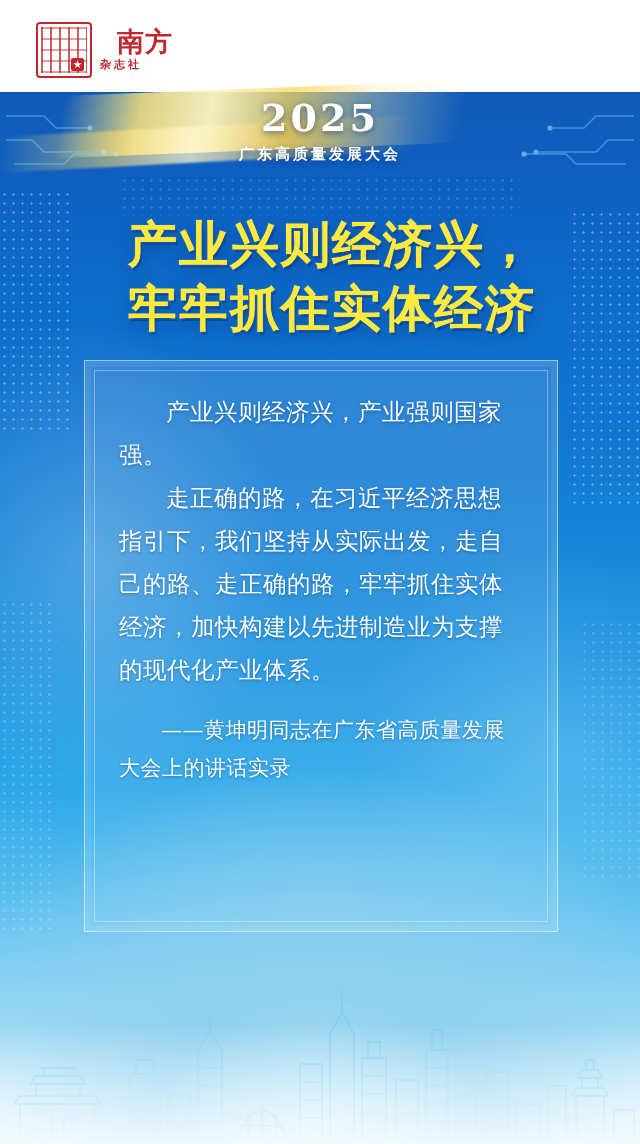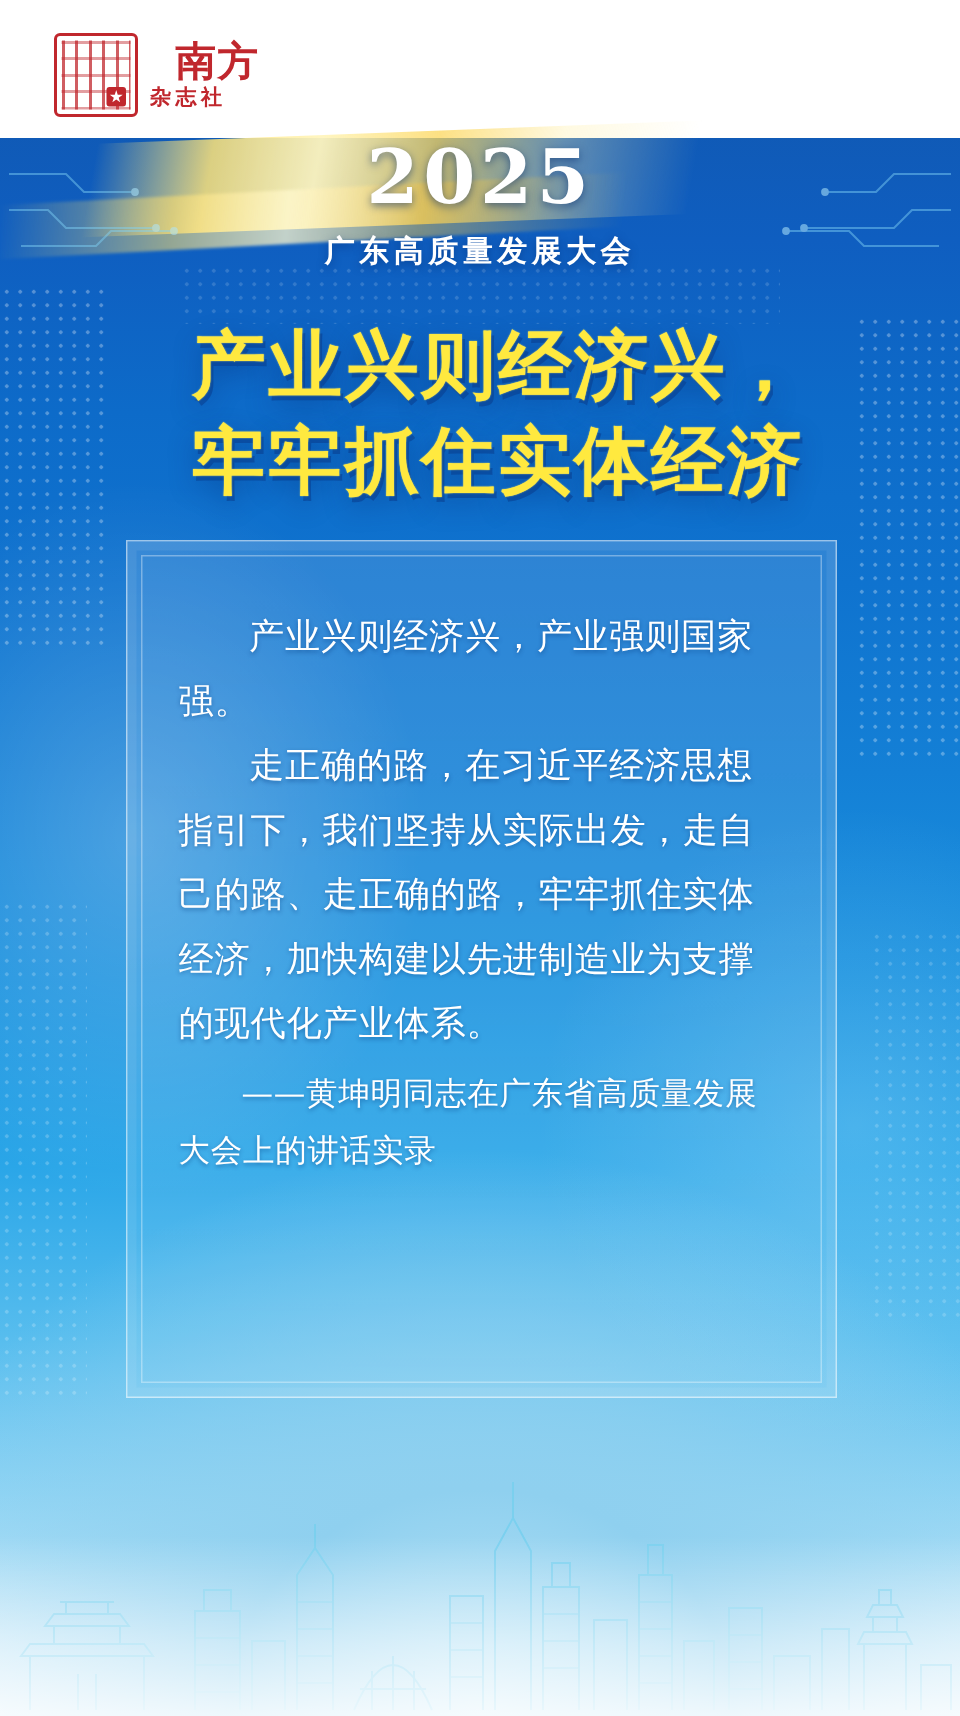--- a/index.html
+++ b/index.html
@@ -126,21 +126,21 @@
     font-weight: 700;
     font-size: 27px;
     line-height: 30px;
     color: #c0272d;
     letter-spacing: 1px;
     margin-left: 17px;
   }
   .brand-sub {
     font-family: "DejaVu Serif", "Liberation Serif", serif;
     font-weight: 700;
-    font-size: 14px;
+    font-size: 11px;
     line-height: 16px;
     color: #c0272d;
     letter-spacing: 3px;
   }
 
   
   .ribbon {
     position: absolute;
     left: 0; top: 86px;
     width: 640px; height: 62px;
@@ -180,29 +180,29 @@
   
   .title-block {
     position: absolute;
     left: 0; top: 96px;
     width: 640px;
     text-align: center;
   }
   .year {
     font-family: "DejaVu Serif", "Liberation Serif", serif;
     font-weight: 700;
-    font-size: 50px;
+    font-size: 38px;
     line-height: 44px;
     color: #ffffff;
     letter-spacing: 3px;
     text-shadow: 0 2px 6px rgba(0,40,110,.55);
   }
   .meeting {
-    margin-top: 14px;
-    font-size: 20px;
+    margin-top: 0;
+    font-size: 15px;
     line-height: 28px;
     font-weight: 700;
     color: #ffffff;
     letter-spacing: 3px;
     text-shadow: 0 2px 6px rgba(0,40,110,.5);
   }
 
   
   .headline {
     position: absolute;
@@ -228,36 +228,36 @@
     left: 84px; top: 360px;
     width: 472px; height: 570px;
     background: linear-gradient(180deg, rgba(255,255,255,0.13), rgba(255,255,255,0.07));
     border: 1px solid rgba(255,255,255,0.55);
     box-shadow: 0 0 0 6px rgba(255,255,255,0.07) inset;
   }
   .card-inner {
     position: absolute;
     inset: 9px;
     border: 1px solid rgba(255,255,255,0.35);
-    padding: 32px 24px 0 24px;
+    padding: 20px 24px 0 24px;
     box-sizing: border-box;
   }
   .quote {
     color: #ffffff;
     font-size: 23.5px;
     line-height: 43px;
     letter-spacing: 0.5px;
     text-shadow: 0 1px 3px rgba(0,50,120,.45);
   }
   .quote p {
     margin: 0;
     text-indent: 2em;
   }
   .quote p.src {
-    margin-top: 6px;
+    margin-top: 19px;
     text-indent: 2em;
     font-family: "DejaVu Serif", "Liberation Serif", serif;
     font-size: 21px;
     line-height: 38px;
   }
 
   
   .skyline {
     position: absolute;
     left: 0; bottom: 0;

